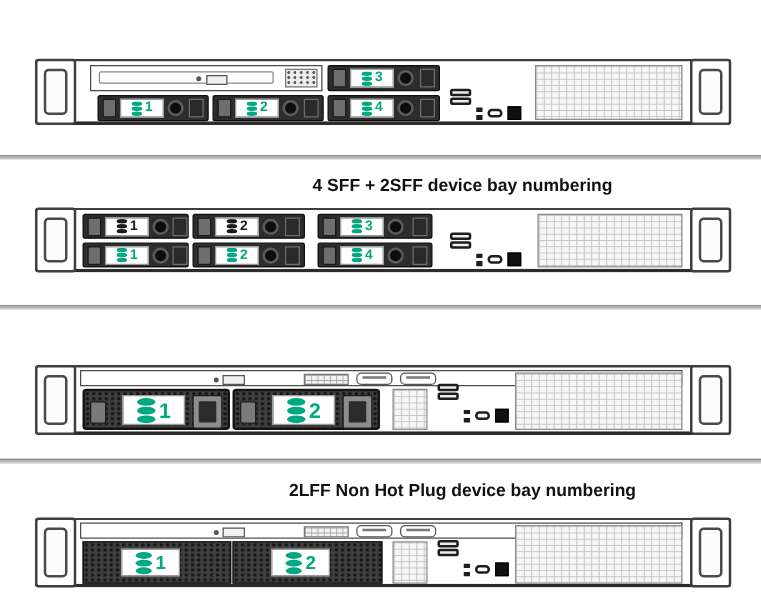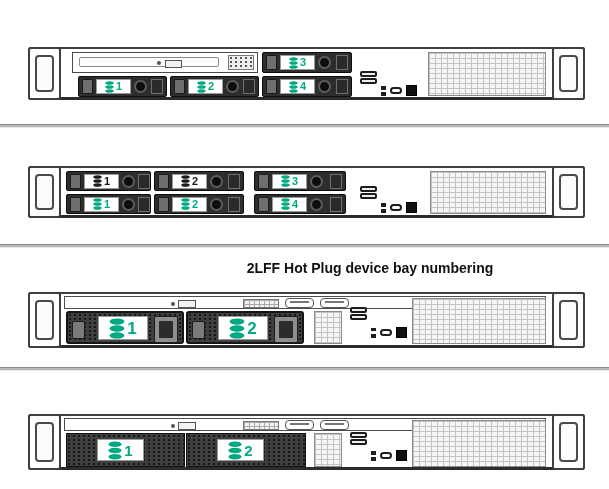--- a/index.html
+++ b/index.html
@@ -181,20 +181,21 @@
         <span class="bit-oval"></span>
         <span class="bit-square"></span>
       </div>
     </div>
 
     <div class="vent" style="left:398px;top:3px;width:118px;height:44px"></div>
   </div>
 
   <div class="sep" style="top:124px"></div>
 
+  <div class="sec-title" style="top:140px">4 SFF + 2SFF device bay numbering</div>
 
   <div class="server" style="top:166px;height:52px">
     <div class="ear ear-l">
         <div class="ear-inner"></div>
       </div>
     <div class="ear ear-r">
         <div class="ear-inner"></div>
       </div>
 
     <div class="sff" style="left:36px;top:3px;width:85px;height:20px">
@@ -275,21 +276,20 @@
         <span class="bit-oval"></span>
         <span class="bit-square"></span>
       </div>
     </div>
 
     <div class="vent" style="left:400px;top:3px;width:116px;height:43px"></div>
   </div>
 
   <div class="sep" style="top:244px"></div>
 
-  <div class="sec-title" style="top:260px">2LFF Hot Plug device bay numbering</div>
 
   <div class="server" style="top:292px;height:56px">
     <div class="ear ear-l">
         <div class="ear-inner"></div>
       </div>
     <div class="ear ear-r">
         <div class="ear-inner"></div>
       </div>
 
     <div class="topstrip">
@@ -344,20 +344,21 @@
         <span class="bit-oval"></span>
         <span class="bit-square"></span>
       </div>
     </div>
 
     <div class="vent" style="left:382px;top:4px;width:134px;height:46px"></div>
   </div>
 
   <div class="sep" style="top:367px"></div>
 
+  <div class="sec-title" style="top:384px">2LFF Non Hot Plug device bay numbering</div>
 
   <div class="server" style="top:414px;height:56px">
     <div class="ear ear-l">
         <div class="ear-inner"></div>
       </div>
     <div class="ear ear-r">
         <div class="ear-inner"></div>
       </div>
 
     <div class="topstrip">

